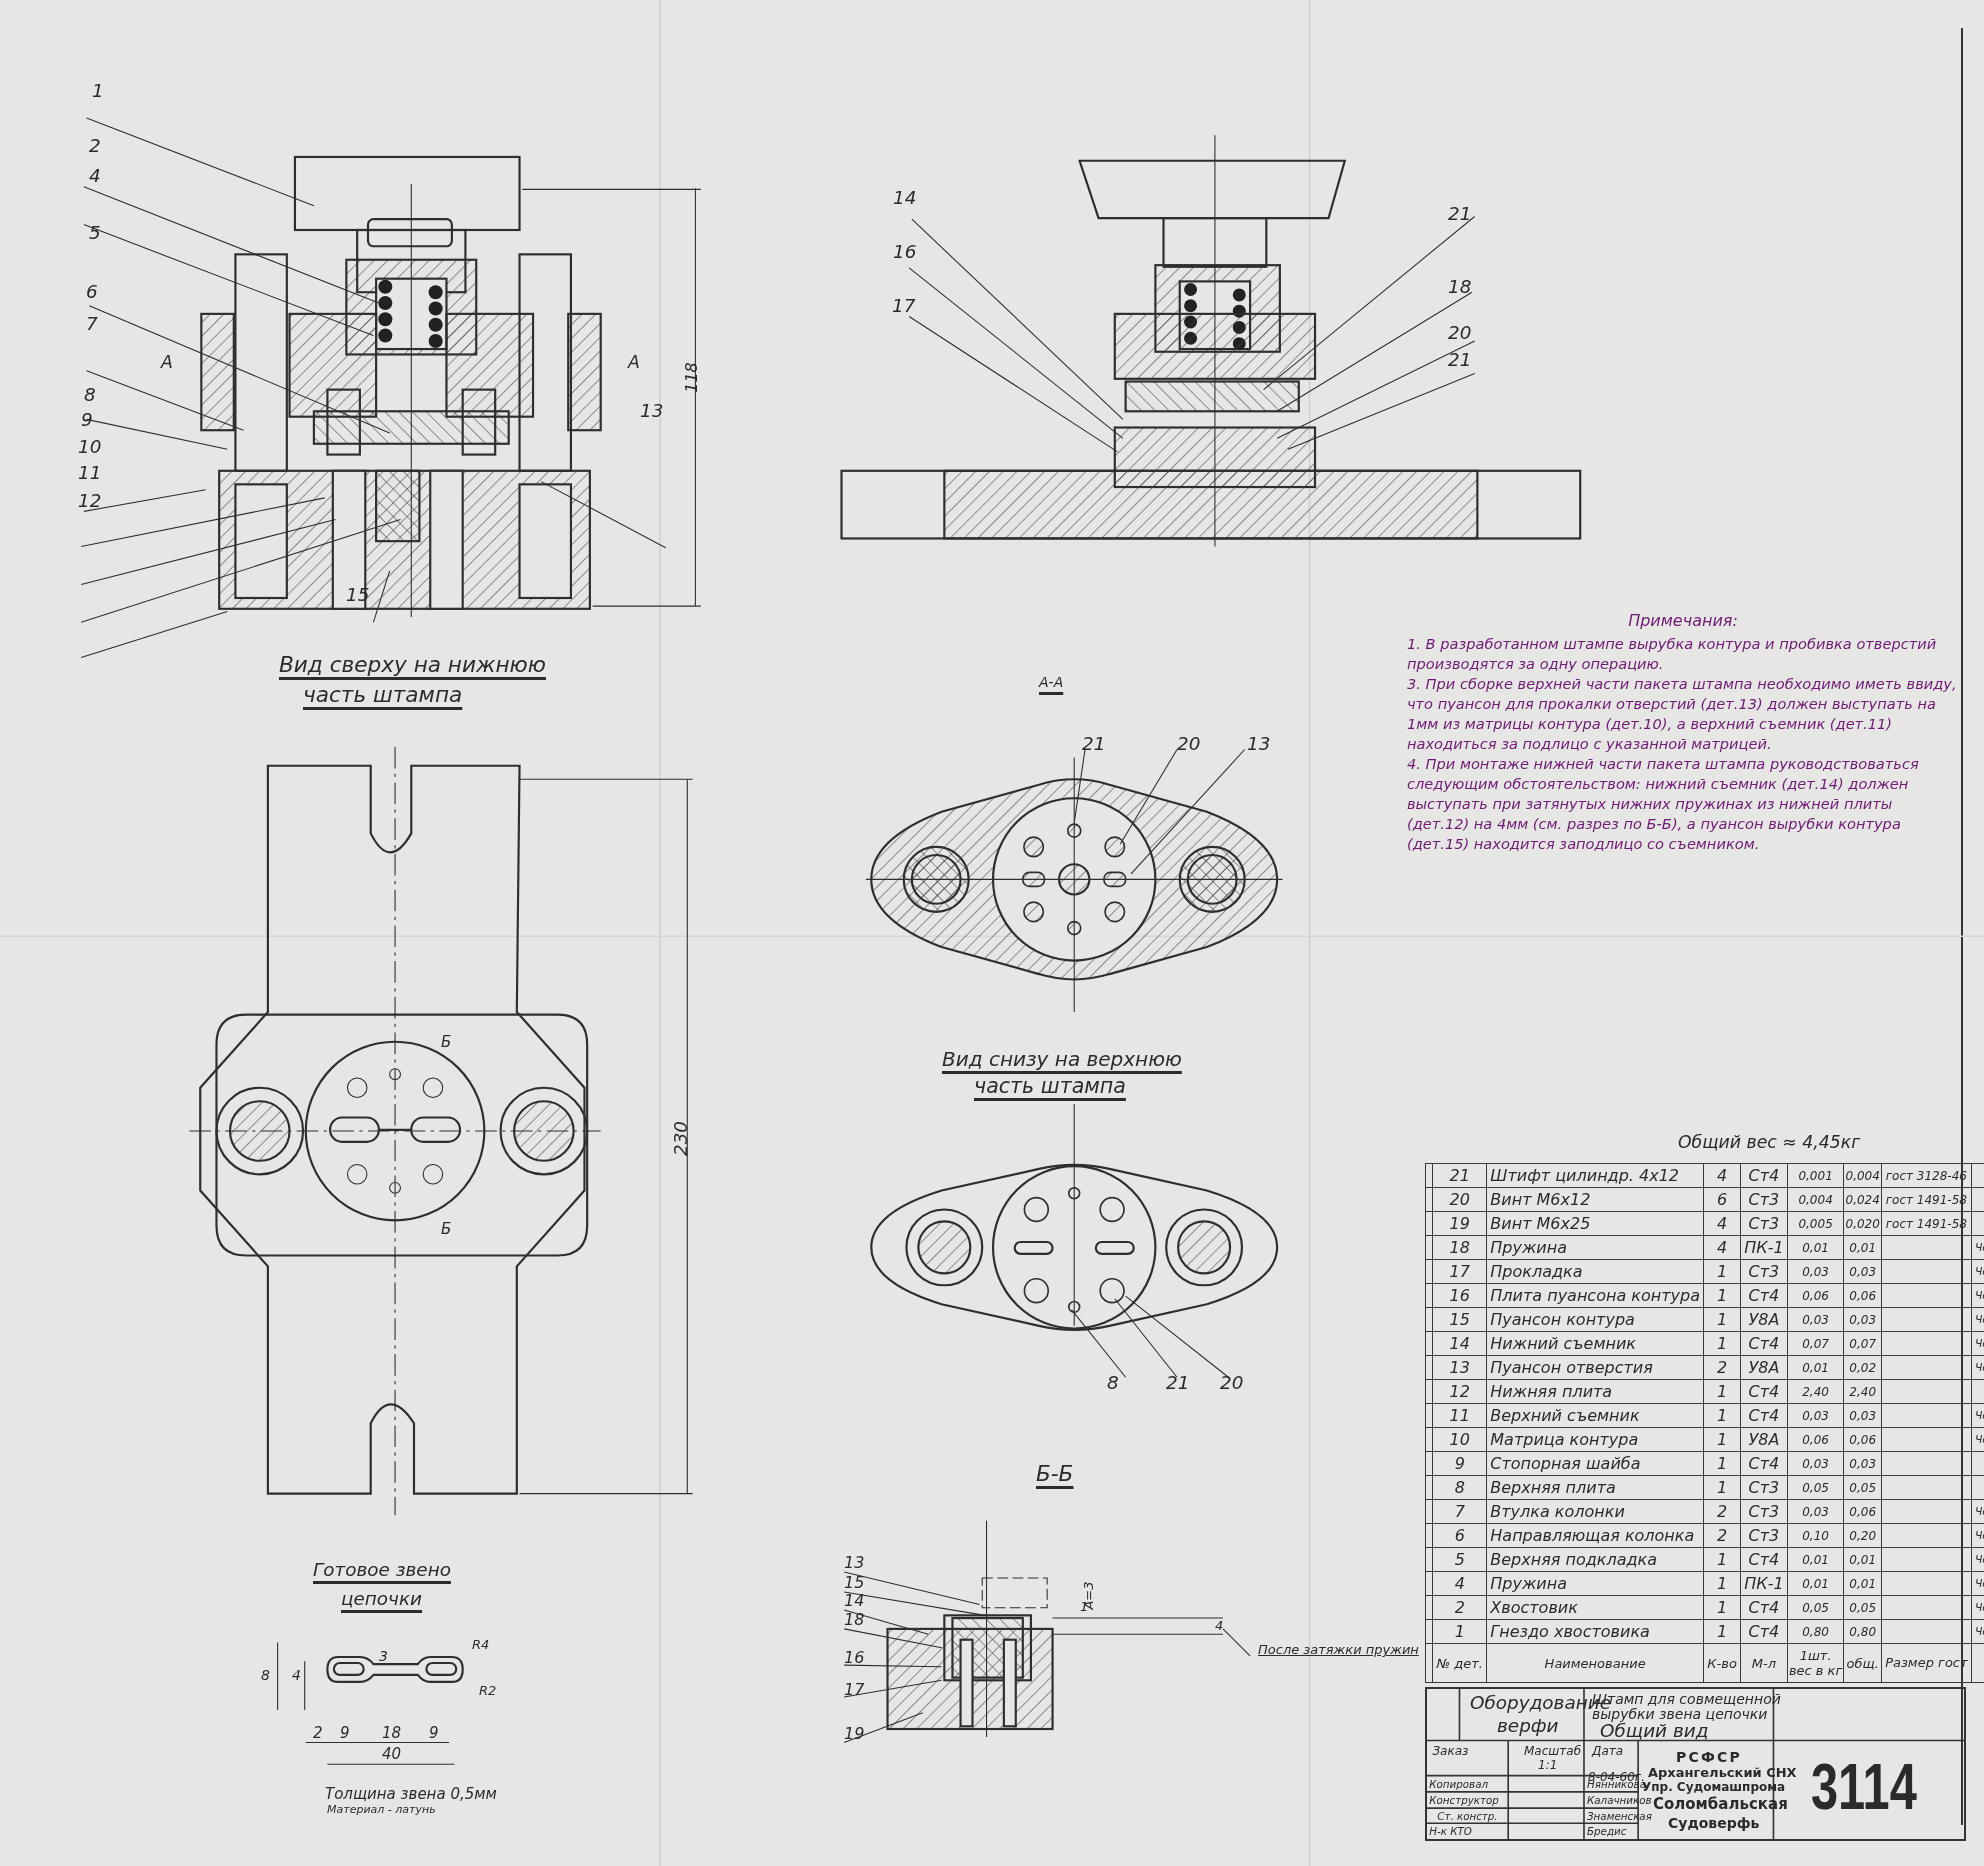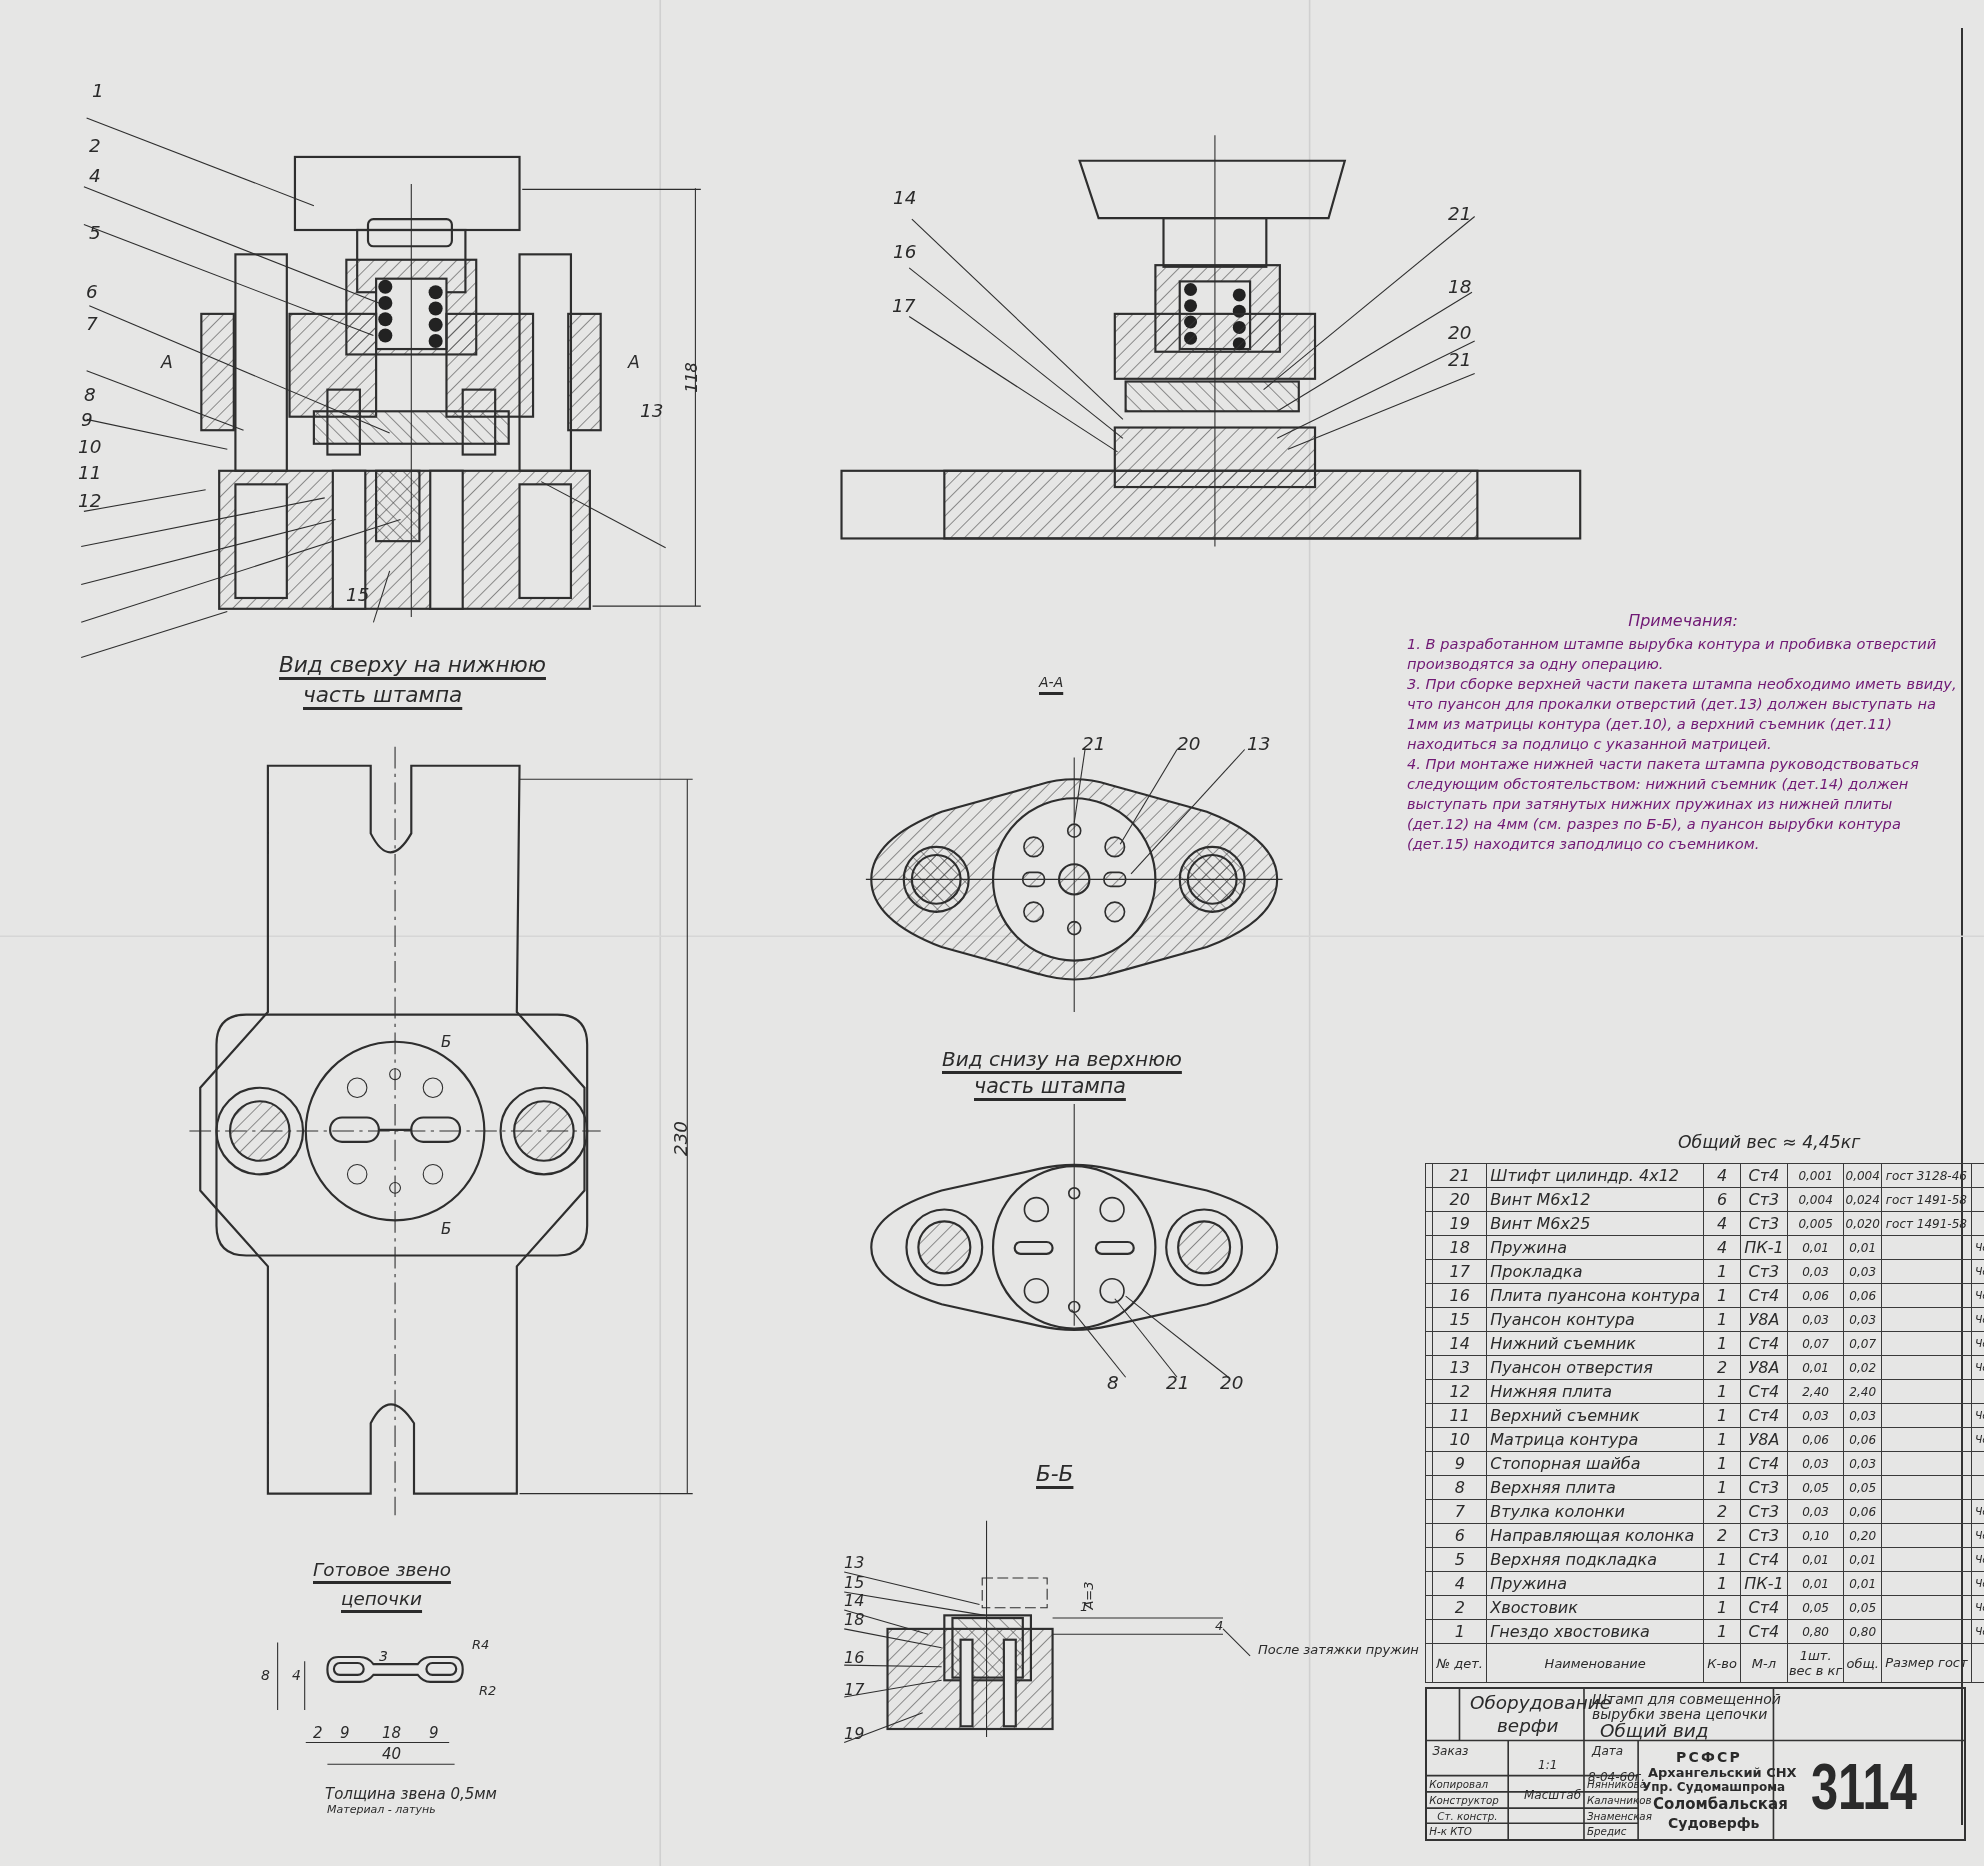--- a/index.html
+++ b/index.html
@@ -296,21 +296,21 @@
 <div class="lbl" style="left:844px;top:1553px;font-size:16px;">13</div>
 <div class="lbl" style="left:844px;top:1573px;font-size:16px;">15</div>
 <div class="lbl" style="left:844px;top:1591px;font-size:16px;">14</div>
 <div class="lbl" style="left:844px;top:1610px;font-size:16px;">18</div>
 <div class="lbl" style="left:844px;top:1648px;font-size:16px;">16</div>
 <div class="lbl" style="left:844px;top:1680px;font-size:16px;">17</div>
 <div class="lbl" style="left:844px;top:1724px;font-size:16px;">19</div>
 <div class="lbl" style="left:1074px;top:1588px;font-size:13px;transform:rotate(-90deg);">А=3</div>
 <div class="lbl" style="left:1080px;top:1599px;font-size:13px;">1</div>
 <div class="lbl" style="left:1215px;top:1618px;font-size:13px;">4</div>
-<div class="txt" style="left:1258px;top:1642px;font-size:13px;">После затяжки пружин</div>
+<div class="txt" style="left:1258px;top:1642px;font-size:13px;text-decoration:underline;">После затяжки пружин</div>
 
 <div class="txt title-u" style="left:313px;top:1559px;font-size:18.4px;">Готовое звено</div>
 <div class="txt title-u" style="left:341px;top:1588px;font-size:18.4px;">цепочки</div>
 <div class="lbl" style="left:261px;top:1667px;font-size:14px;">8</div>
 <div class="lbl" style="left:292px;top:1667px;font-size:14px;">4</div>
 <div class="lbl" style="left:379px;top:1648px;font-size:14px;">3</div>
 <div class="lbl" style="left:472px;top:1637px;font-size:13px;">R4</div>
 <div class="lbl" style="left:479px;top:1683px;font-size:13px;">R2</div>
 <div class="lbl" style="left:313px;top:1724px;font-size:15px;">2</div>
 <div class="lbl" style="left:340px;top:1724px;font-size:15px;">9</div>
@@ -582,21 +582,21 @@
       <line x1="0" y1="220" x2="390" y2="220"></line>
       <line x1="0" y1="248" x2="390" y2="248"></line>
     </g>
   </svg>
   <div style="left:43px;top:3.2px;font-size:18.4px;">Оборудование</div>
   <div style="left:70px;top:26px;font-size:18.4px;">верфи</div>
   <div style="left:165px;top:2.2px;font-size:14px;">Штамп для совмещенной</div>
   <div style="left:165px;top:17.3px;font-size:14px;">вырубки звена цепочки</div>
   <div style="left:173px;top:31px;font-size:18.4px;">Общий вид</div>
   <div style="left:5.4px;top:55px;font-size:12px;">Заказ</div>
-  <div style="left:97px;top:55px;font-size:12px;margin-top:44px;">Масштаб</div>
+  <div style="left:97px;top:55px;font-size:12px;">Масштаб</div>
   <div style="left:111px;top:69px;font-size:12px;">1:1</div>
   <div style="left:165px;top:55px;font-size:12px;">Дата</div>
   <div style="left:161px;top:69px;font-size:12px;margin-top:12px;">8-04-60г.</div>
   <div style="left:2.2px;top:89px;font-size:10.3px;">Копировал</div>
   <div style="left:2.2px;top:105px;font-size:10.3px;">Конструктор</div>
   <div style="left:2.2px;top:121px;font-size:10.3px;margin-left:8px;">Ст. констр.</div>
   <div style="left:2.2px;top:136px;font-size:10.3px;">Н-к КТО</div>
   <div style="left:160px;top:89px;font-size:10.3px;">Нянникова</div>
   <div style="left:160px;top:105px;font-size:10.3px;">Калачников</div>
   <div style="left:160px;top:121px;font-size:10.3px;">Знаменская</div>

